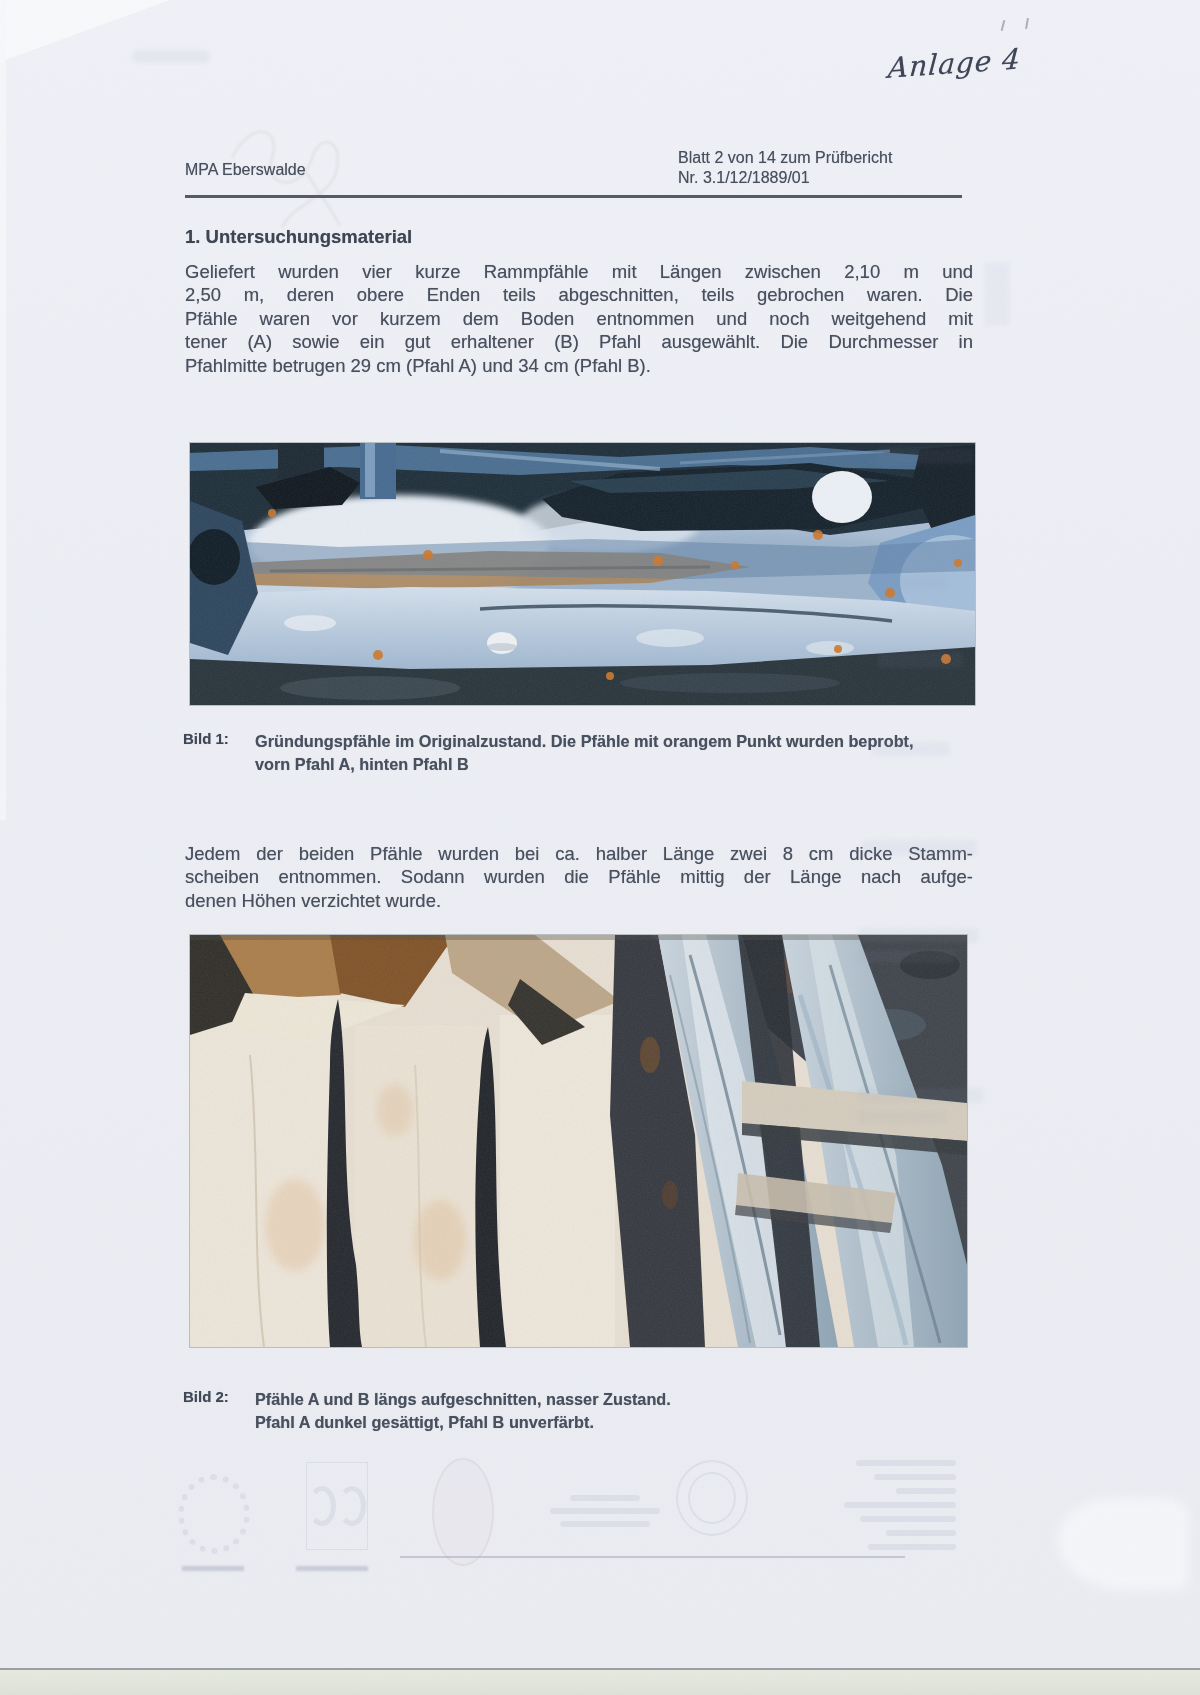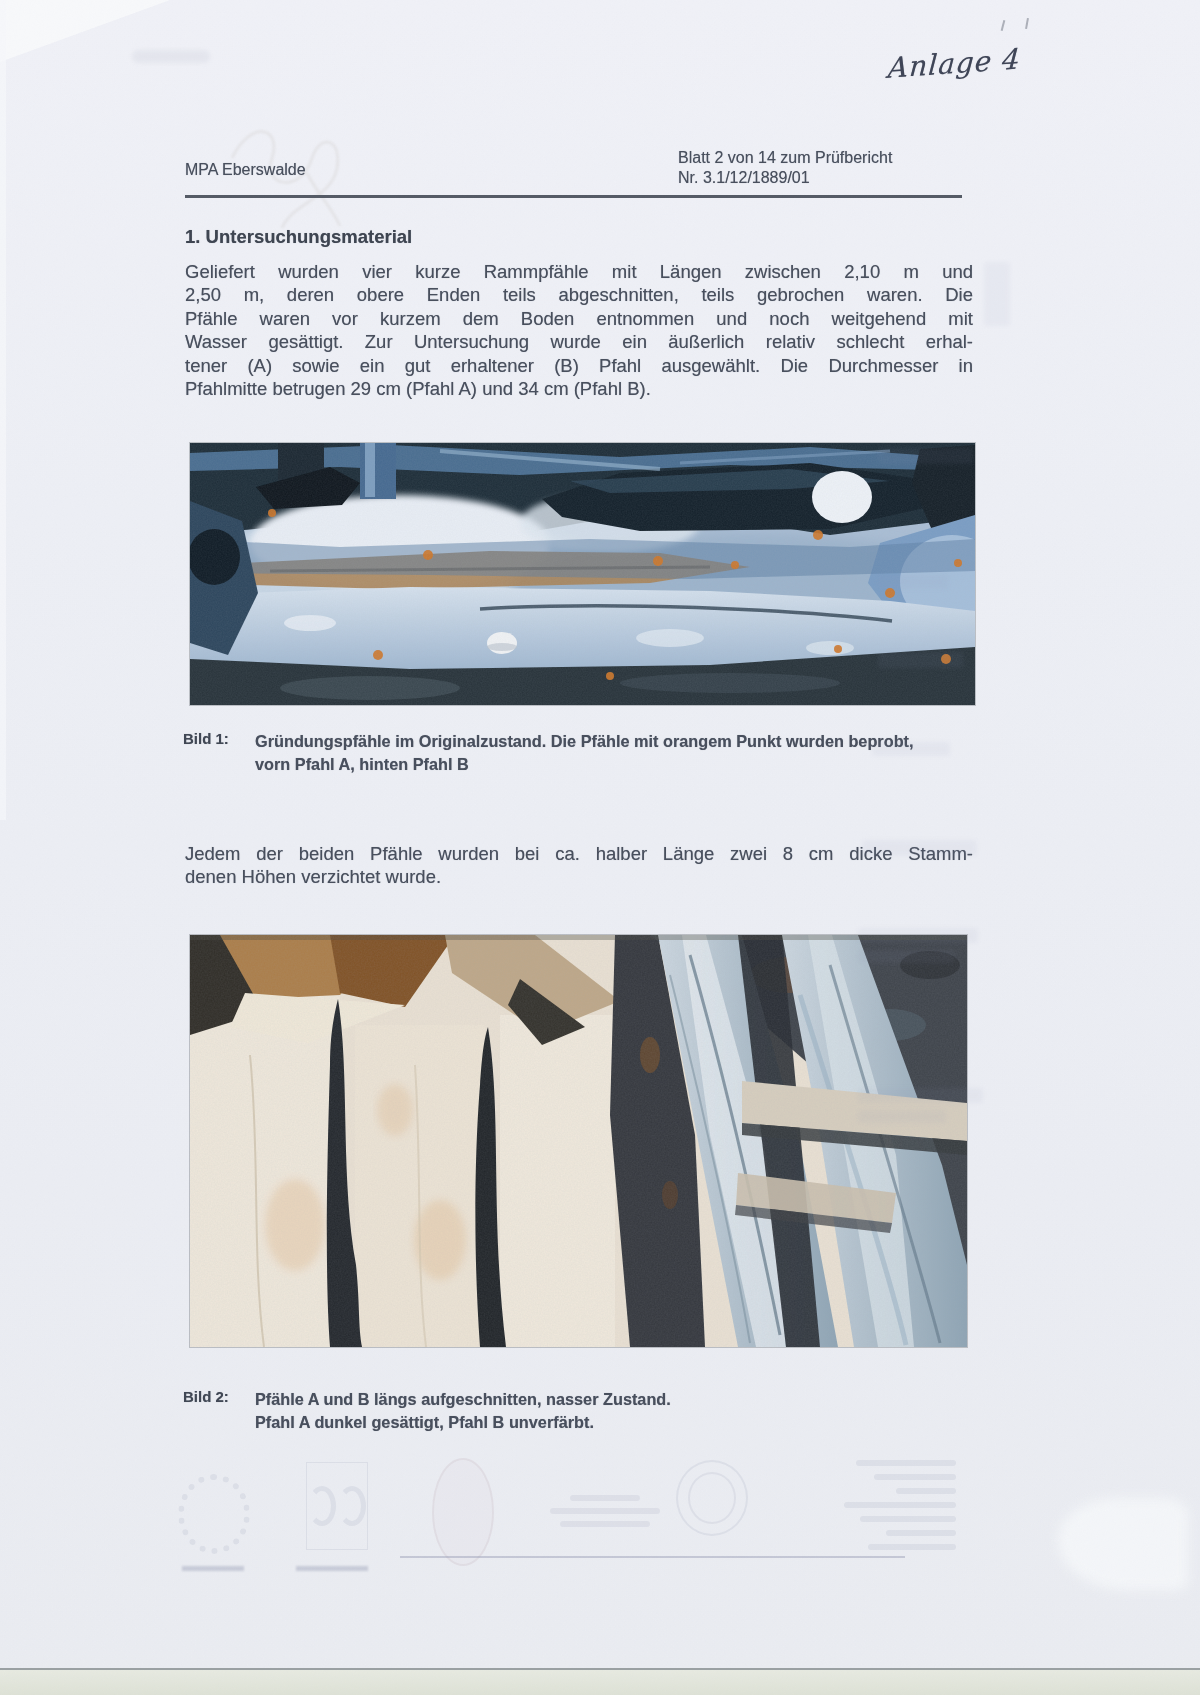--- a/index.html
+++ b/index.html
@@ -98,21 +98,20 @@
     <div>Nr. 3.1/12/1889/01</div>
   </div>
   <div class="hdr-rule"></div>
 
   <div class="sec-title scantext">1. Untersuchungsmaterial</div>
 
   <div class="para p1 jpara scantext">
       <div>Geliefert wurden vier kurze Rammpfähle mit Längen zwischen 2,10 m und</div>
       <div>2,50 m, deren obere Enden teils abgeschnitten, teils gebrochen waren. Die</div>
       <div>Pfähle waren vor kurzem dem Boden entnommen und noch weitgehend mit</div>
-      <div>Wasser gesättigt. Zur Untersuchung wurde ein äußerlich relativ schlecht erhal-</div>
       <div>tener (A) sowie ein gut erhaltener (B) Pfahl ausgewählt. Die Durchmesser in</div>
       <div class="last">Pfahlmitte betrugen 29 cm (Pfahl A) und 34 cm (Pfahl B).</div>
     </div>
 
   <figure class="photo photo1">
     <svg viewBox="0 0 785 262" preserveAspectRatio="none">
       <defs>
         <linearGradient id="lg1" x1="0" y1="0" x2="0" y2="1">
           <stop offset="0" stop-color="#d6e1ec"></stop>
             <stop offset="1" stop-color="#9fb6cd"></stop>
@@ -180,20 +179,21 @@
   </figure>
 
   <div class="cap-label cl1 scantext">Bild 1:</div>
   <div class="cap-text ct1 scantext">
       <div style="text-align: left;">Gründungspfähle im Originalzustand. Die Pfähle mit orangem Punkt wurden beprobt,</div>
       <div style="text-align: left;">vorn Pfahl A, hinten Pfahl B</div>
     </div>
 
   <div class="para p2 jpara scantext">
       <div>Jedem der beiden Pfähle wurden bei ca. halber Länge zwei 8 cm dicke Stamm-</div>
+      <div>scheiben entnommen. Sodann wurden die Pfähle mittig der Länge nach aufge-</div>
       <div class="last">denen Höhen verzichtet wurde.</div>
     </div>
 
   <figure class="photo photo2">
     <svg viewBox="0 0 777 412" preserveAspectRatio="none">
       <defs>
         <linearGradient id="lgA" x1="0" y1="0" x2="1" y2="0">
           <stop offset="0" stop-color="#cdd7df"></stop>
             <stop offset="1" stop-color="#8fa4b3"></stop>
         </linearGradient>

